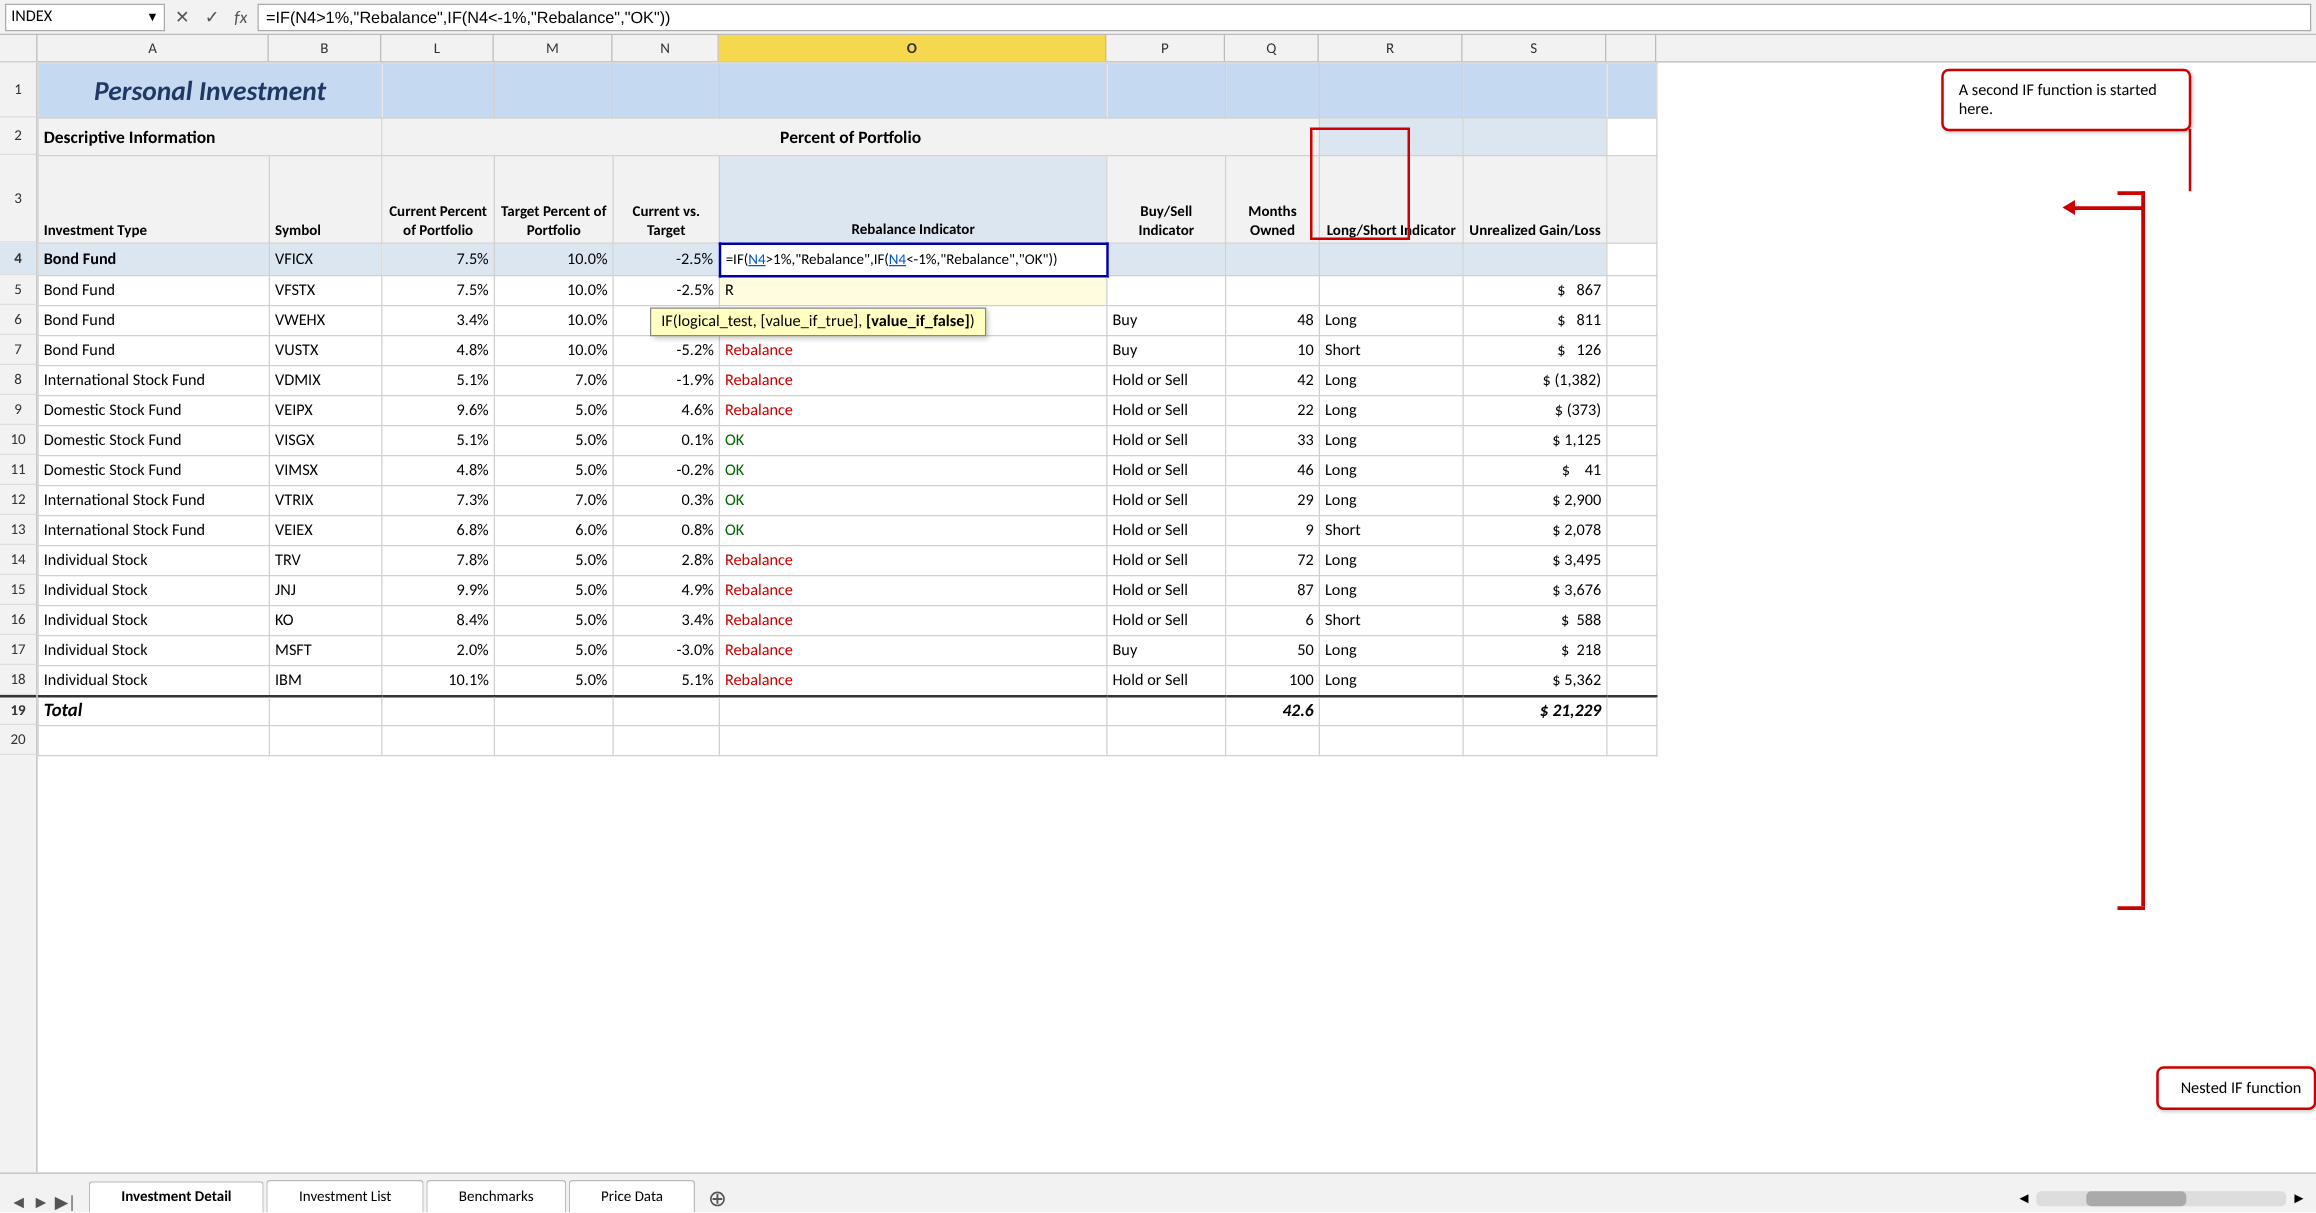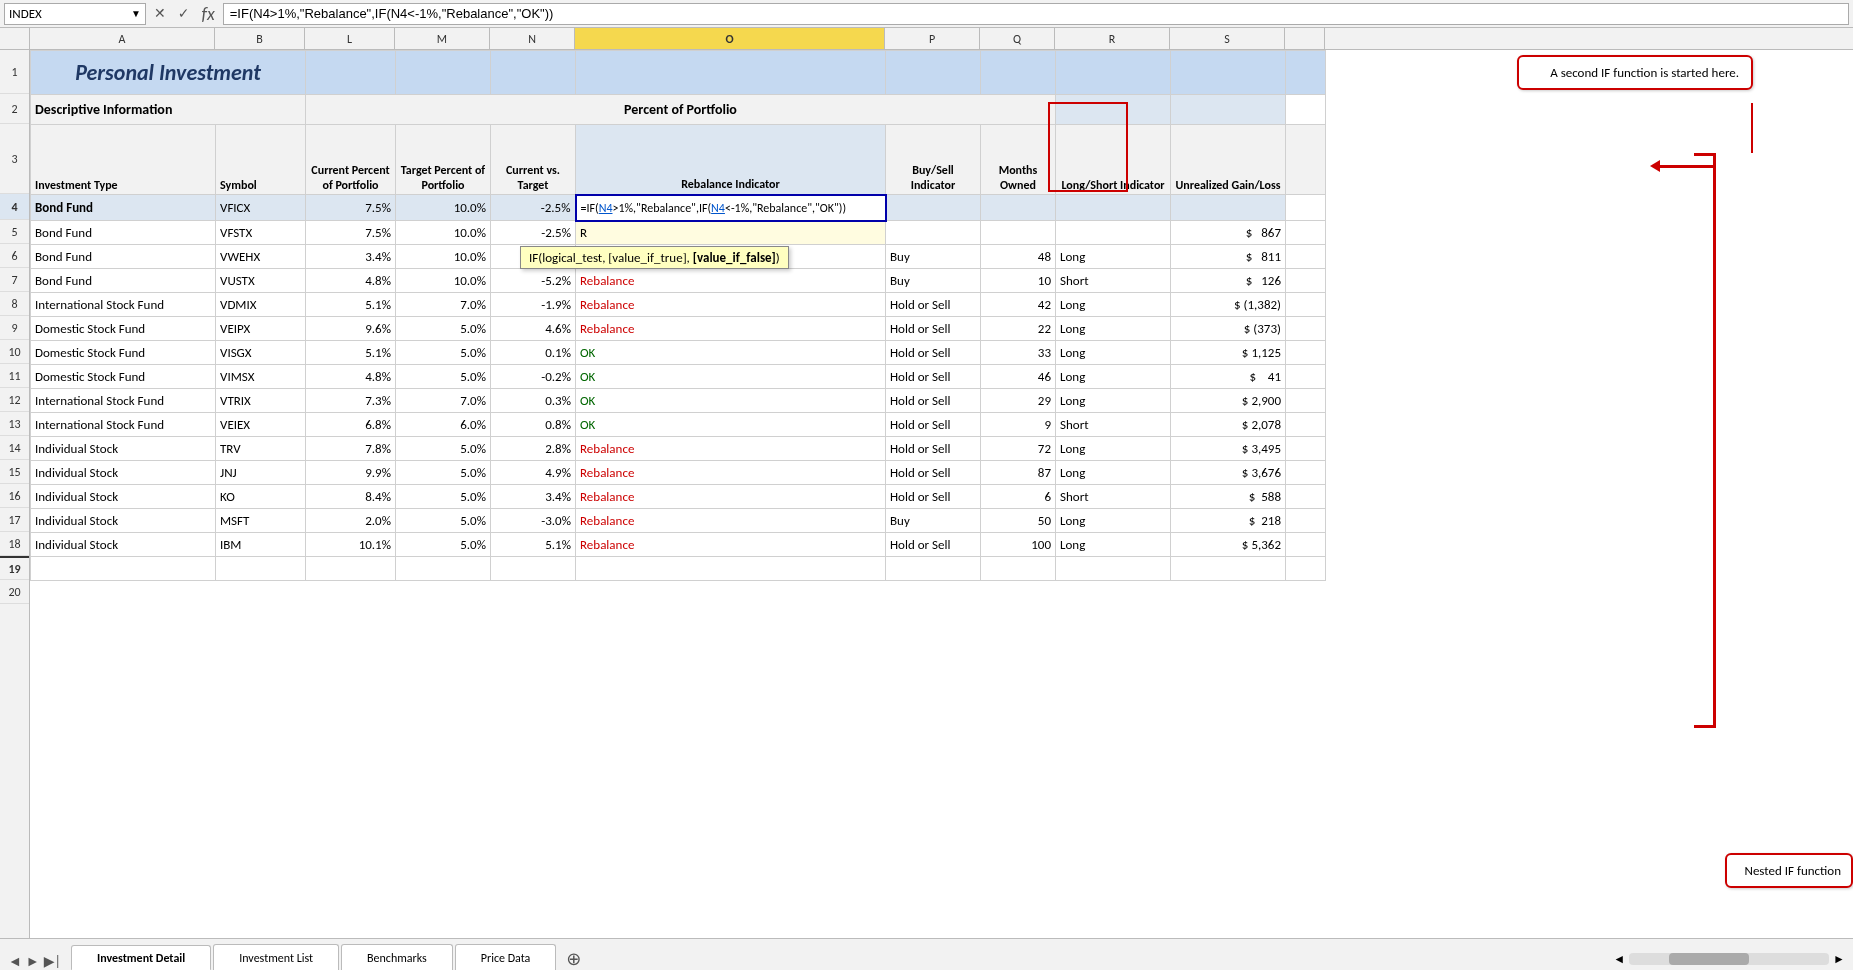--- a/index.html
+++ b/index.html
@@ -9,39 +9,39 @@
     .formula-bar {
       display: flex;
       align-items: center;
       height: 28px;
       border-bottom: 1px solid #bbb;
       background: #f2f2f2;
       padding: 0 4px;
       gap: 4px;
     }
     .name-box {
-      width: 142px;
+      width: 128px;
       height: 22px;
       border: 1px solid #aaa;
       background: #fff;
       font-size: 13px;
       padding: 2px 4px;
       display: flex;
       align-items: center;
       justify-content: space-between;
     }
     .formula-icons {
       display: flex;
       gap: 4px;
       align-items: center;
       font-size: 14px;
       color: #555;
     }
     .formula-icon { cursor: pointer; padding: 2px 4px; }
-    .fx-label { font-style: italic; font-size: 18px; color: #555; padding: 0 4px; }
+    .fx-label { font-style: italic; font-size: 14px; color: #555; padding: 0 4px; }
     .formula-input {
       flex: 1;
       height: 22px;
       border: 1px solid #aaa;
       background: #fff;
       font-size: 13px;
       padding: 2px 6px;
     }
 
     
@@ -193,22 +193,22 @@
     
     .annotation-second-if {
       position: absolute;
       top: 55px;
       right: 100px;
       background: white;
       border: 2px solid #c00;
       border-radius: 6px;
       padding: 8px 12px;
       font-size: 13px;
-      text-align: right;
-      width: 236px;
+      text-align: left;
+      width: 200px;
       z-index: 200;
       box-shadow: 1px 1px 3px rgba(0,0,0,0.2);
       margin-left: 45px;
     }
 
     .annotation-nested-if {
       position: absolute;
       bottom: 82px;
       right: 0px;
       background: white;
@@ -580,20 +580,33 @@
           <td class="c-M num-right">5.0%</td>
           <td class="c-N num-right">5.1%</td>
           <td class="c-O txt-rebalance">Rebalance</td>
           <td class="c-P">Hold or Sell</td>
           <td class="c-Q num-right">100</td>
           <td class="c-R">Long</td>
           <td class="c-S num-right">$ 5,362</td>
           <td style="width:40px;"></td>
         </tr>
 
+        <tr class="total-row">
+          <td class="c-A" style="font-weight:bold; font-style:italic; font-size:15px;">Total</td>
+          <td class="c-B"></td>
+          <td class="c-L"></td>
+          <td class="c-M"></td>
+          <td class="c-N"></td>
+          <td class="c-O"></td>
+          <td class="c-P"></td>
+          <td class="c-Q num-right">42.6</td>
+          <td class="c-R"></td>
+          <td class="c-S num-right">$ 21,229</td>
+          <td style="width:40px;"></td>
+        </tr>
 
         <tr class="data-row">
           <td class="c-A"></td>
           <td class="c-B"></td>
           <td class="c-L"></td>
           <td class="c-M"></td>
           <td class="c-N"></td>
           <td class="c-O"></td>
           <td class="c-P"></td>
           <td class="c-Q"></td>

